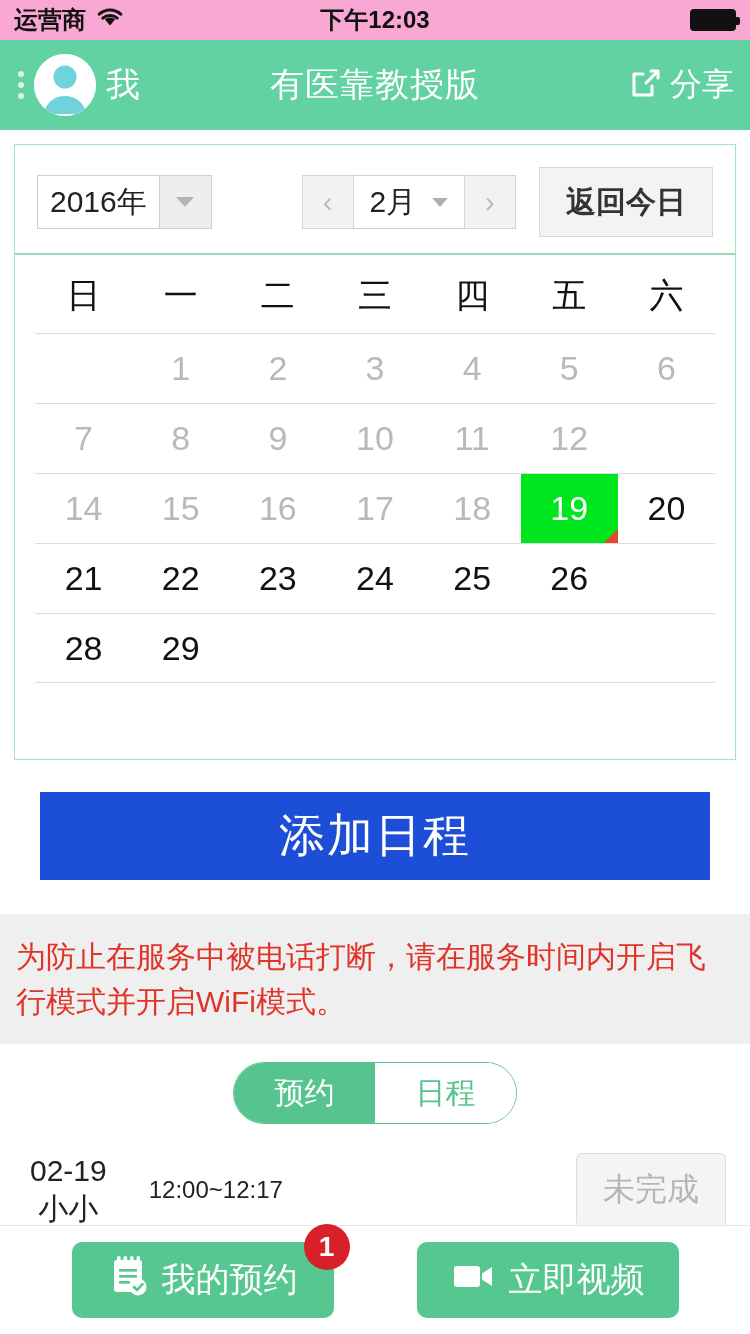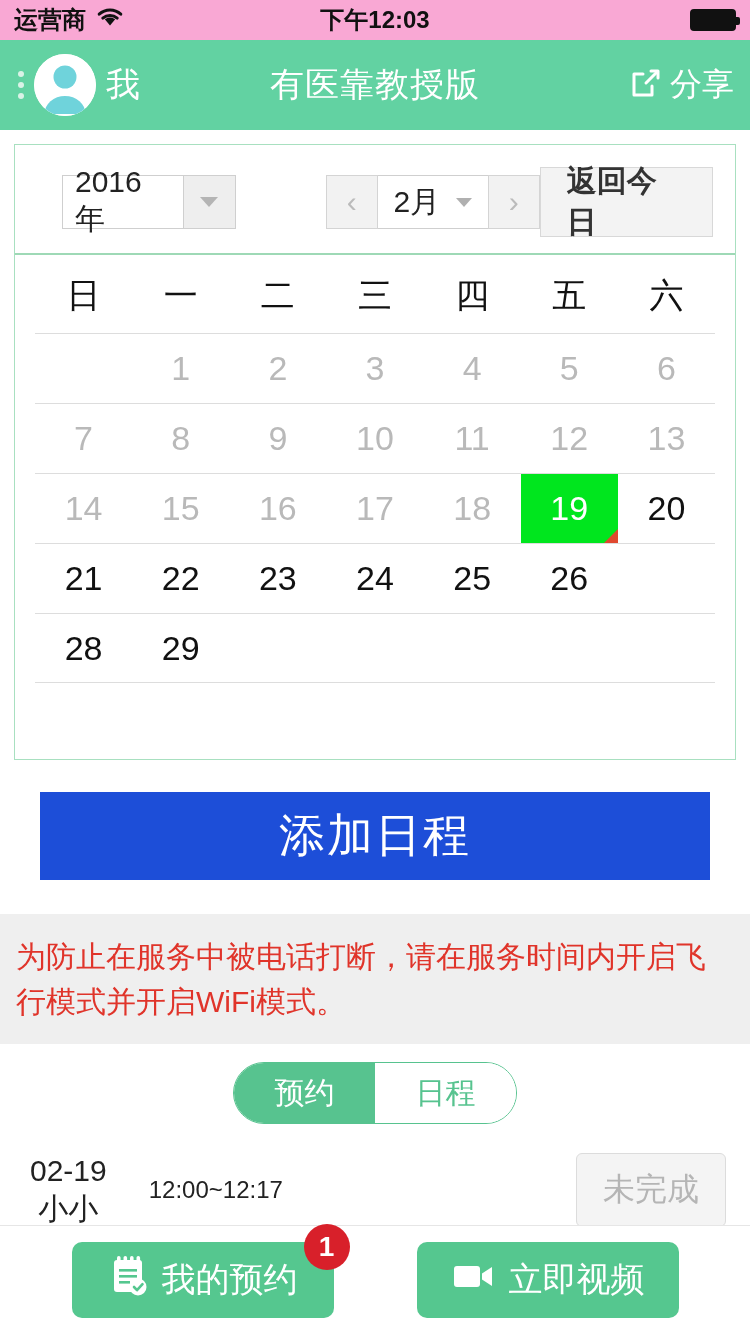--- a/index.html
+++ b/index.html
@@ -75,21 +75,21 @@
     border: 1px solid #a8e0c0;
     background:#fff;
     height: 616px;
     padding: 0;
   }
   .cal-toolbar {
     display:flex; align-items:center;
     padding: 22px 22px 16px 22px;
     border-bottom: 2px solid #9ed9b6;
   }
-  .sel-group { display:flex; align-items:flex-start;margin-left:25px; }
+  .sel-group { display:flex; align-items:flex-start; }
   .sel-box {
     background:#fff; border:1px solid #cfcfcf;
     display:flex; align-items:center; justify-content:center;
     height: 54px; padding: 0 12px;
     font-size: 30px; color:#222;
   }
   .sel-arrow {
     background:#eeeeee; border:1px solid #cfcfcf; border-left:none;
     width: 52px; height:54px;
     display:flex; align-items:center; justify-content:center;
@@ -315,21 +315,20 @@
         <div class="cal-cell past">5</div>
         <div class="cal-cell past">6</div>
       </div>
       <div class="cal-row">
         <div class="cal-cell past">7</div>
         <div class="cal-cell past">8</div>
         <div class="cal-cell past">9</div>
         <div class="cal-cell past">10</div>
         <div class="cal-cell past">11</div>
         <div class="cal-cell past">12</div>
-        <div class="cal-cell past">13</div>
       </div>
       <div class="cal-row">
         <div class="cal-cell past">14</div>
         <div class="cal-cell past">15</div>
         <div class="cal-cell past">16</div>
         <div class="cal-cell past">17</div>
         <div class="cal-cell past">18</div>
         <div class="cal-cell today">19<span class="mark"></span></div>
         <div class="cal-cell future">20</div>
       </div>

